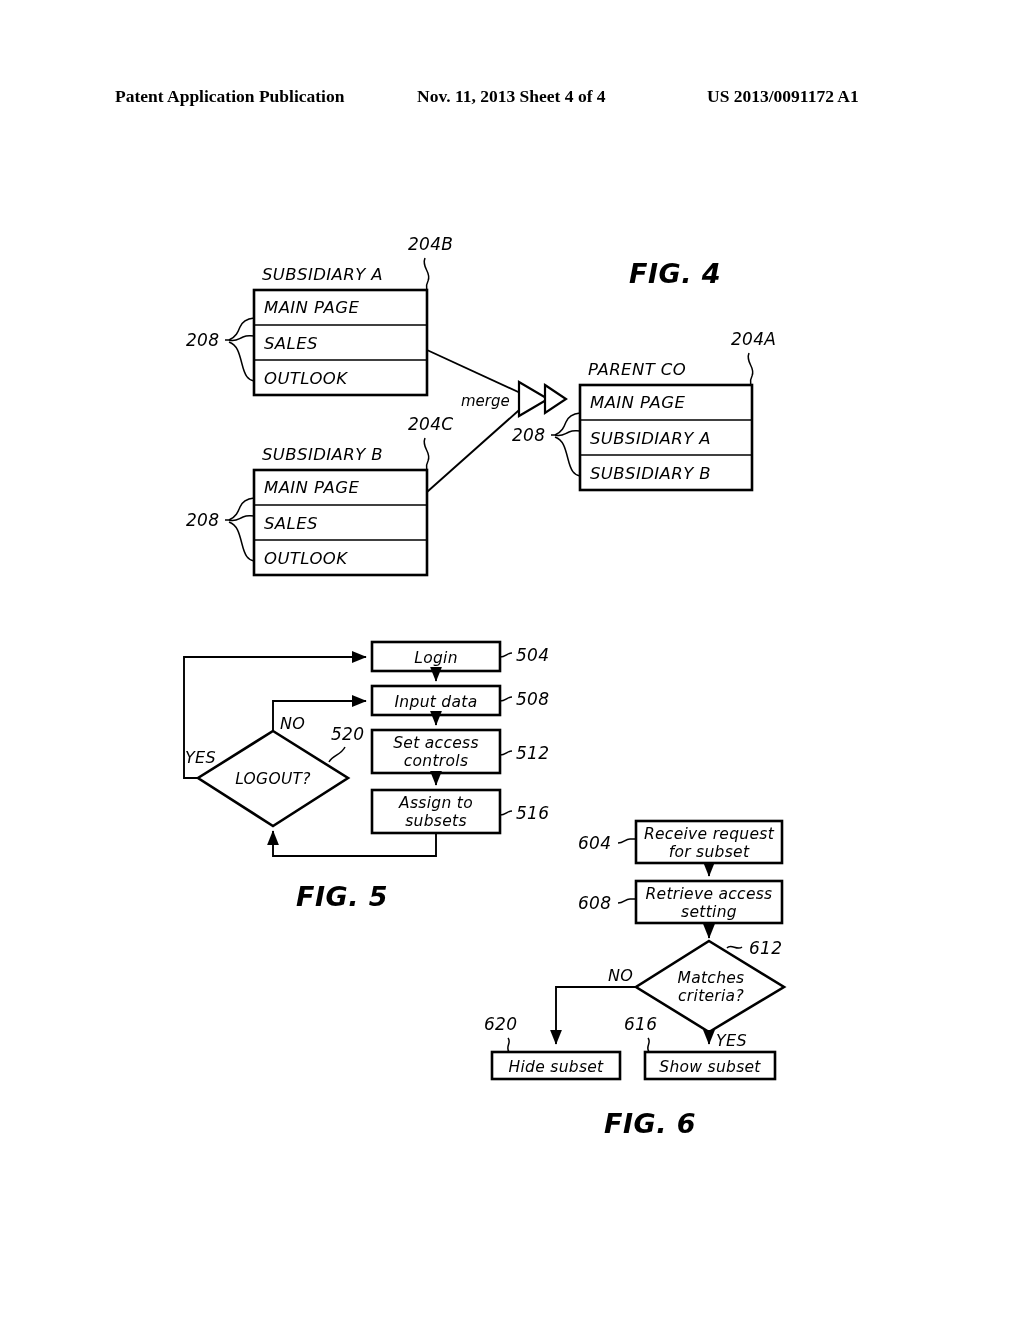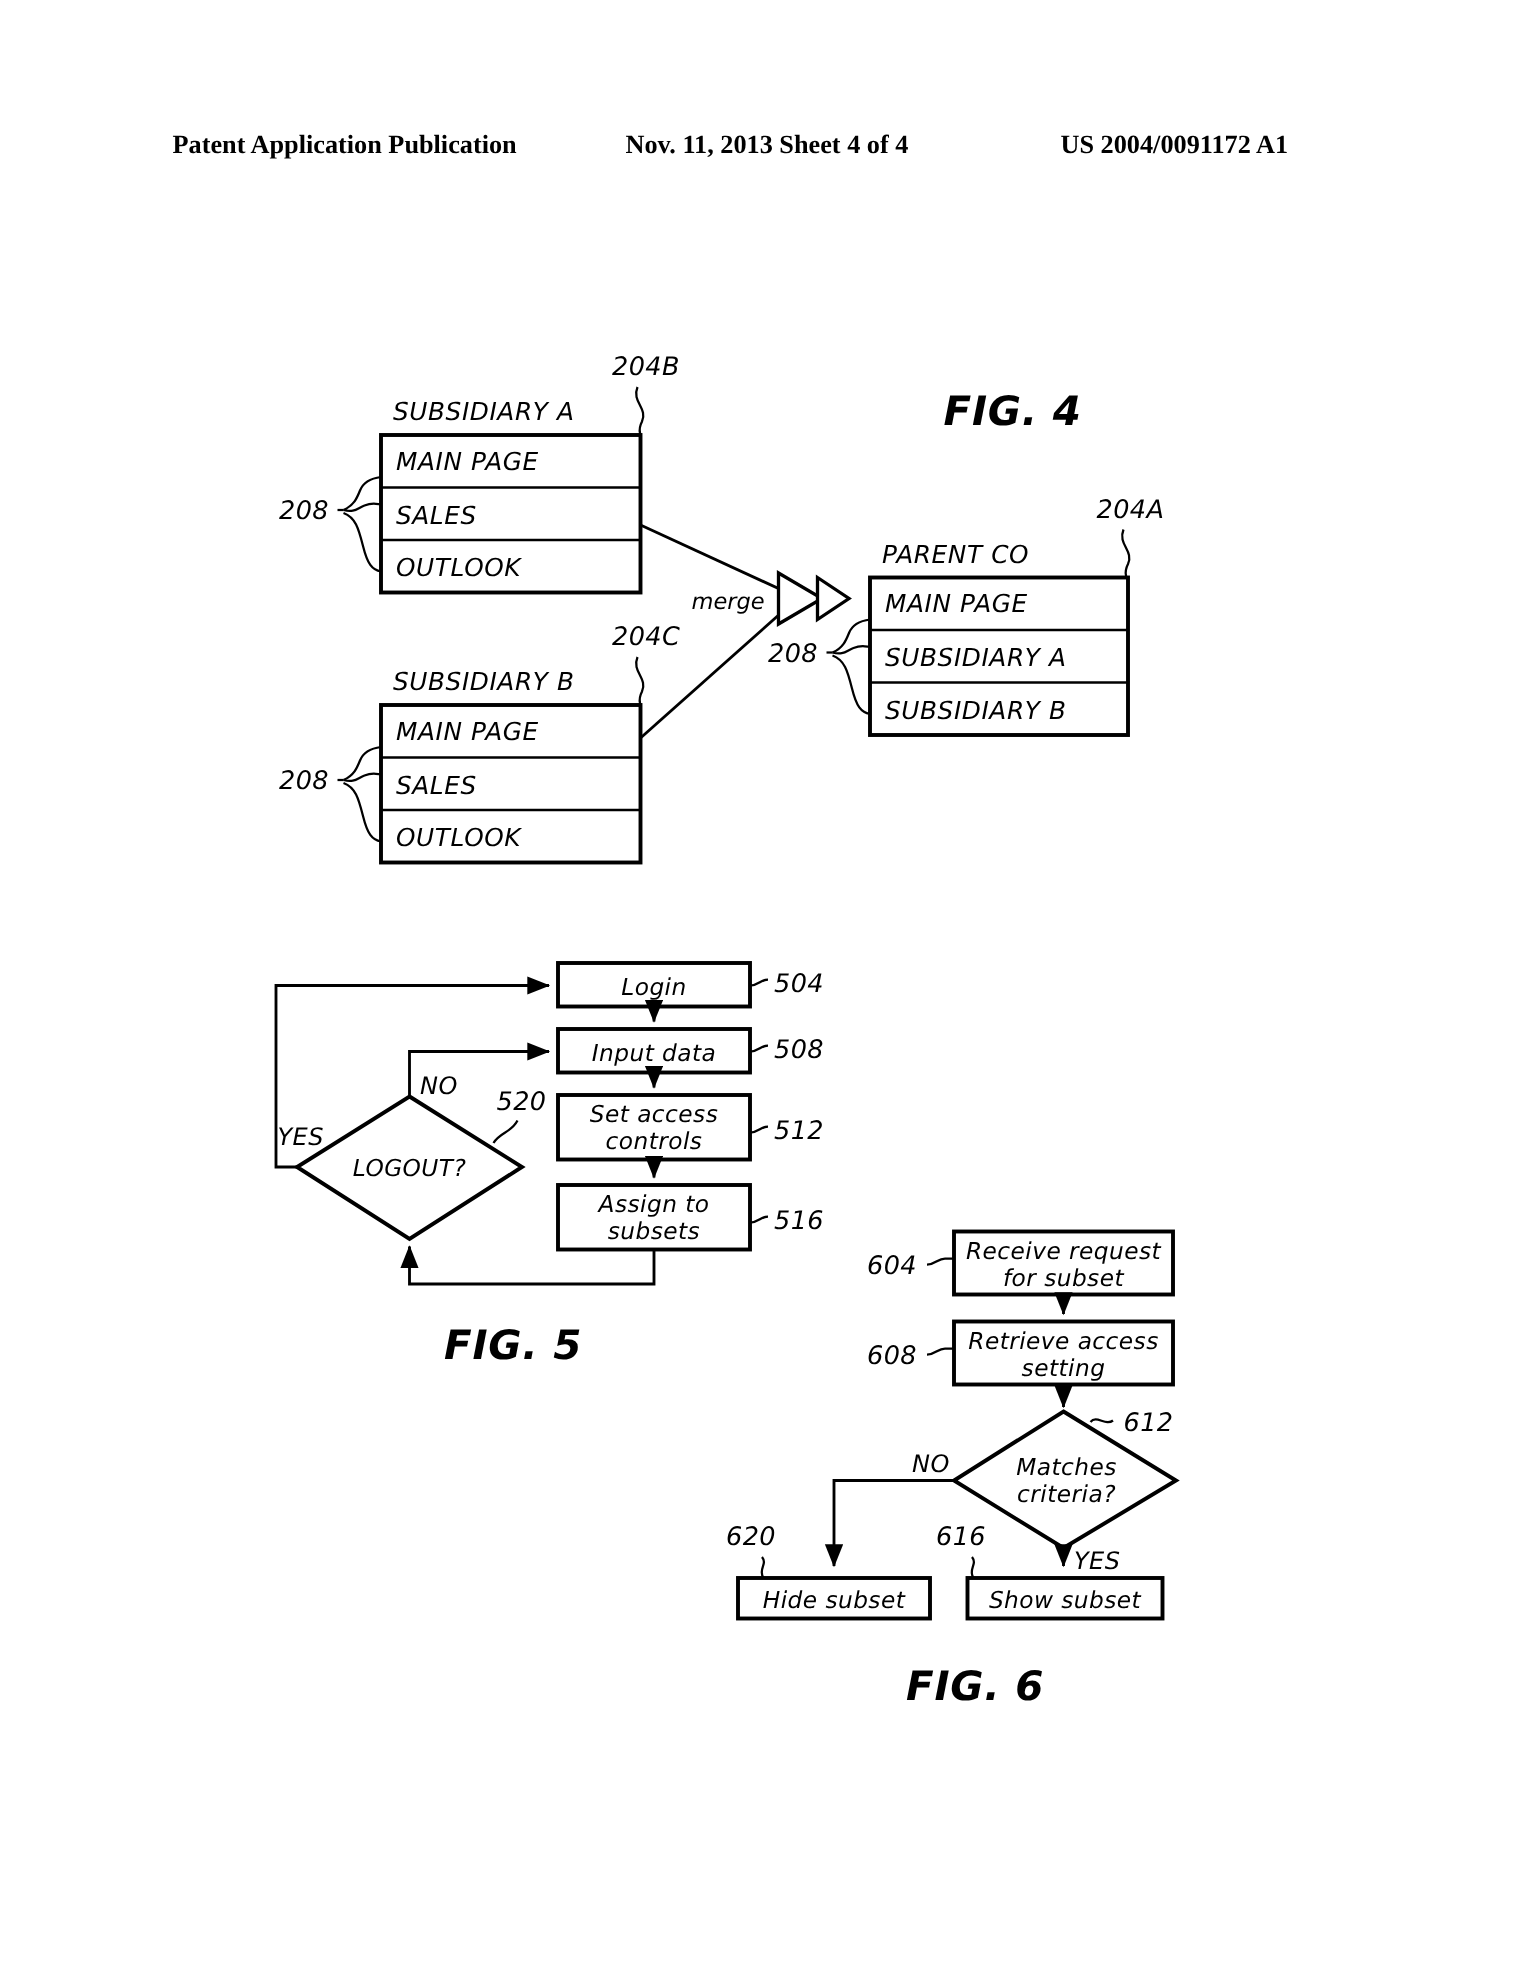--- a/index.html
+++ b/index.html
@@ -115,21 +115,21 @@
   .arrowfill { fill: #000000; }
 </style>
 </head>
 <body>
 
 <div id="page">
 
   <div class="hdr">
     <span class="hdr-pub">Patent Application Publication</span>
     <span class="hdr-date">Nov. 11, 2013  Sheet 4 of 4</span>
-    <span class="hdr-num">US 2004/0091172 A1</span>
+    <span class="hdr-num">US 2013/0091172 A1</span>
   </div>
 
   <svg id="drawing" viewBox="0 0 1024 1320" xmlns="http://www.w3.org/2000/svg">
     <defs>
       <marker id="ah" markerWidth="9" markerHeight="9" refX="7.6" refY="3.2" orient="auto" markerUnits="strokeWidth">
         <path d="M0,0 L8,3.2 L0,6.4 z" class="arrowfill"></path>
       </marker>
     </defs>
 
     <g>

